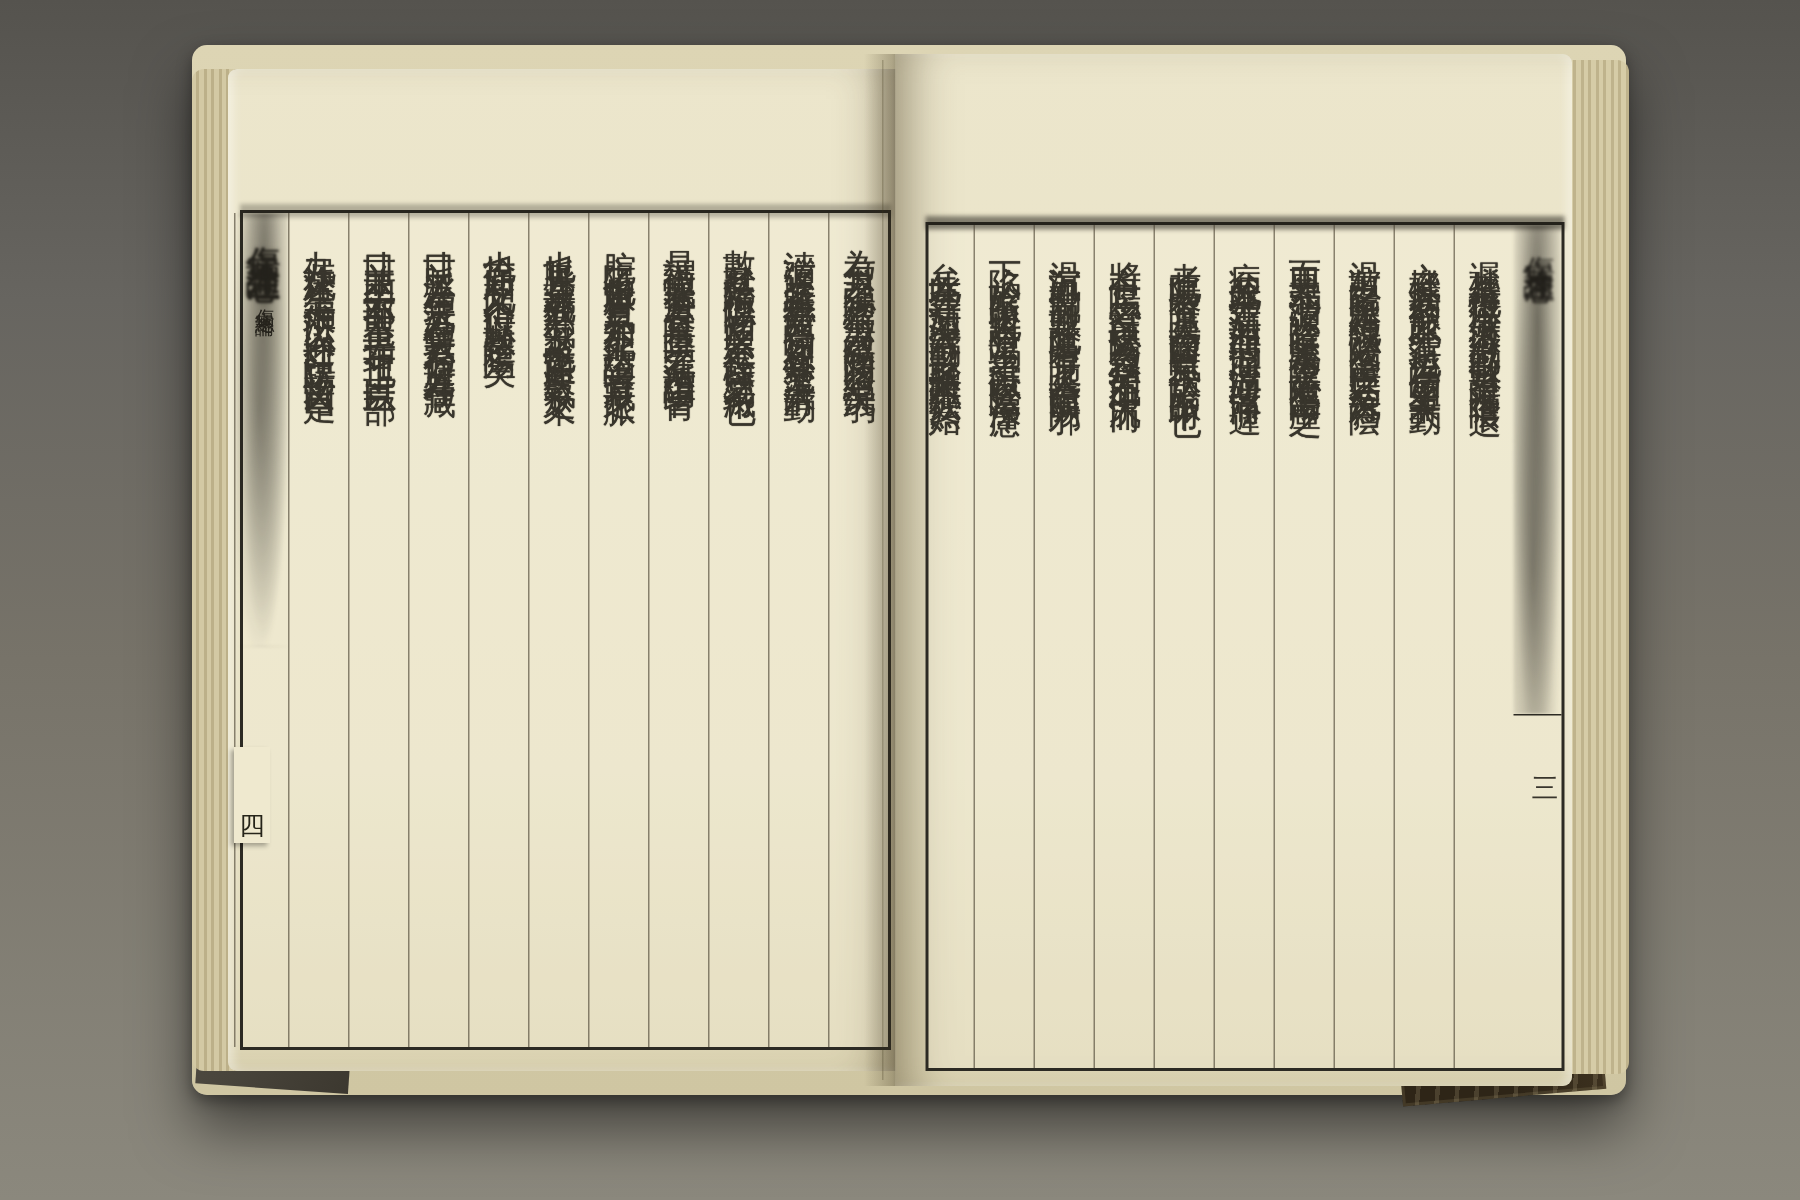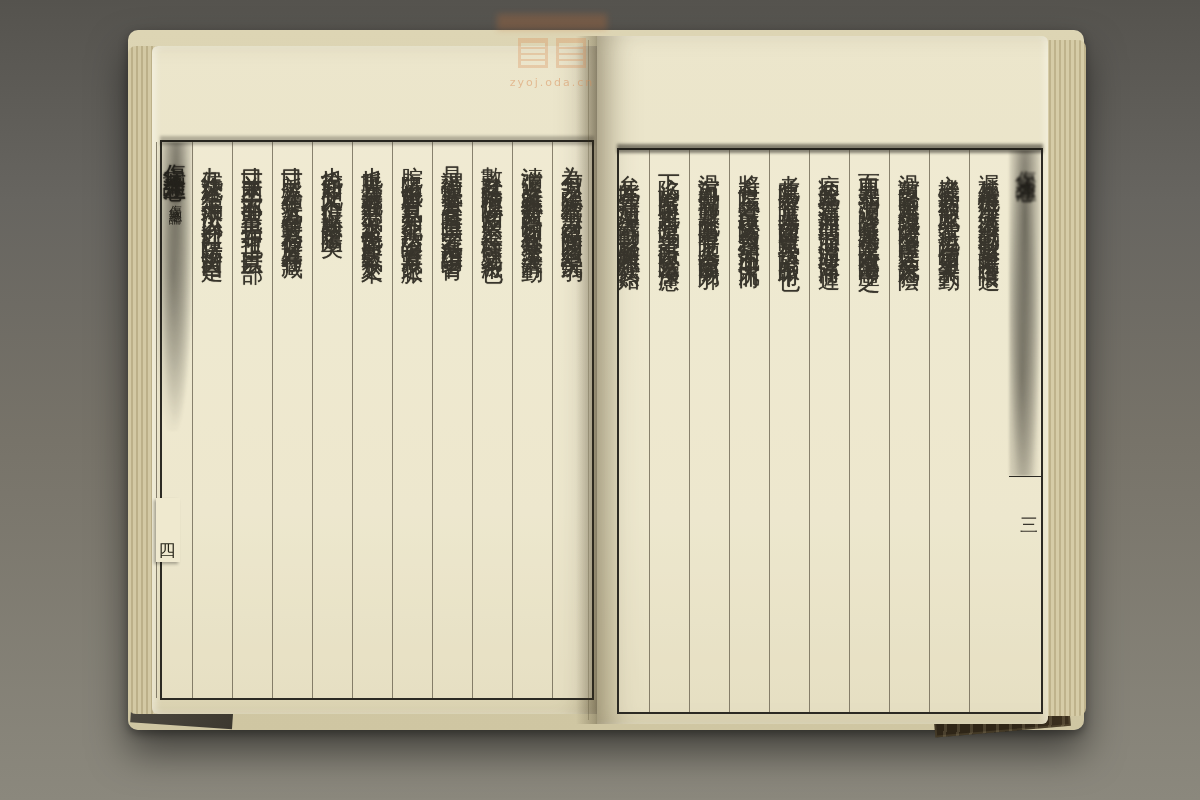--- a/index.html
+++ b/index.html
@@ -147,22 +147,14 @@
       <div class="tcol">而更兼弱濇弦遲之陰脈是為重陰必陰盛陽虛之</div>
       <div class="tcol">病矣此為平看法如浮而弱浮而濇浮而弦浮而遲</div>
       <div class="tcol">者此陽中有陰其人陽虛而陰氣早伏於陽脈中也</div>
       <div class="tcol">將有亡陽之變當以扶陽為急務矣如沉而大沉而</div>
       <div class="tcol">滑沉而動沉而數者此陰中有陽其人陰虛而陽邪</div>
       <div class="tcol">下陷於陰脈中也將有陰竭之患當以存陰為深慮</div>
       <div class="tcol">矣此為互看法如浮大滑動數之脈體雖不變然始</div>
     </div>
   </div>
 
-  <div class="watermark">
-    <div class="wm-band"></div>
-    <div class="wm-seals">
-      <div class="wm-seal"></div>
-      <div class="wm-seal"></div>
-    </div>
-    <div class="wm-url">zyoj.oda.cn</div>
-  </div>
 
 </div>
 
 </body></html>

